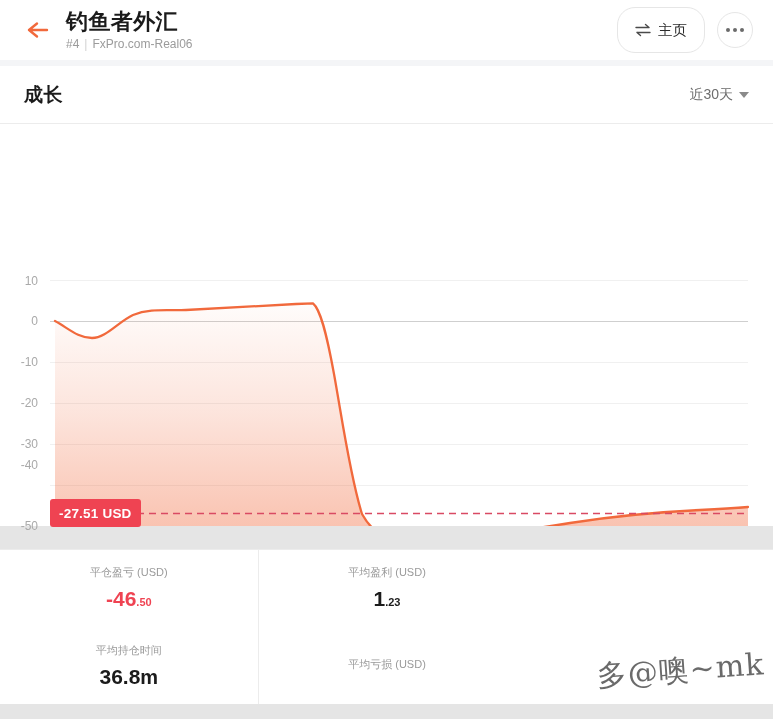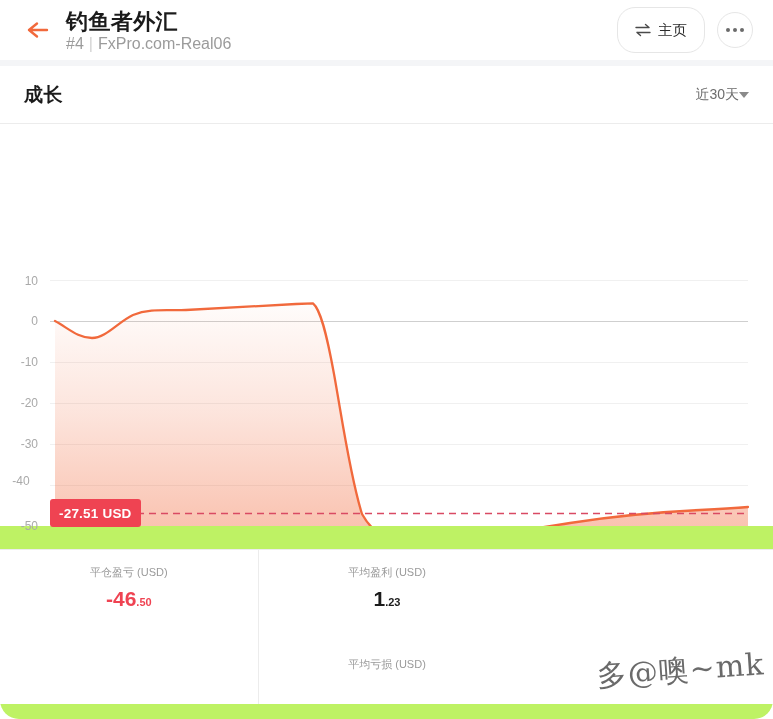--- a/index.html
+++ b/index.html
@@ -2,21 +2,21 @@
 <html><head>
 <meta charset="utf-8">
 <style>
   * { box-sizing: border-box; margin: 0; padding: 0; }
   html, body {
     width: 773px; height: 719px;
     background: #ffffff;
     font-family: "Liberation Sans", "DejaVu Sans", sans-serif;
     overflow: hidden;
   }
-  .app { position: relative; width: 773px; height: 719px; background: #bef264; border-radius: 19px; }
+  .app { position: relative; width: 773px; height: 719px; background: #e5e5e5; }
 
   
   .header {
     position: relative;
     height: 60px;
     display: flex; align-items: center;
     padding: 0 20px 0 18px;
     background: #fff;
   }
   .back-btn {
@@ -26,21 +26,21 @@
     cursor: pointer;
   }
   .back-btn svg { display: block; }
   .title-block { margin-left: 8px; flex: 1 1 auto; min-width: 0; }
   .title-main {
     font-size: 22px; font-weight: bold; color: #1b1b1b;
     line-height: 26px; letter-spacing: .4px;
   }
   .title-sub {
     margin-top: 1px;
-    font-size: 16px; color: #9b9b9b; line-height: 16px;
+    font-size: 12px; color: #9b9b9b; line-height: 16px;
     white-space: nowrap;
   }
   .title-sub .sep { margin: 0 5px; color: #d2d2d2; }
   .header-actions { display: flex; align-items: center; gap: 12px; flex: 0 0 auto; }
   .pill-btn {
     height: 46px; min-width: 88px;
     padding: 0 16px;
     display: flex; align-items: center; justify-content: center; gap: 7px;
     border: 1px solid #e6e6e6; border-radius: 18px;
     background: #fff; cursor: pointer;
@@ -63,21 +63,21 @@
   
   .section-head {
     height: 58px;
     display: flex; align-items: center; justify-content: space-between;
     padding: 0 24px;
     border-bottom: 1px solid #ececec;
     background: #fff;
   }
   .section-title { font-size: 19px; font-weight: bold; color: #1b1b1b; letter-spacing: .5px; }
   .range-select {
-    display: flex; align-items: center; 
+    display: flex; align-items: center; gap: 6px;
     font-size: 14px; color: #6d6d6d; cursor: pointer;
   }
   .caret {
     width: 0; height: 0;
     border-left: 5px solid transparent; border-right: 5px solid transparent;
     border-top: 6px solid #8a8a8a;
   }
 
   
   .chart-area {
@@ -257,21 +257,21 @@
 
       <line x1="137" y1="389.5" x2="748" y2="389.5" stroke="#d94a63" stroke-width="1.3" stroke-dasharray="7 5"></line>
     </svg>
 
     <div class="y-labels" style="left:4px; top:0; width:34px; height:402px;">
       <div class="ylab" style="top:157px;">10</div>
       <div class="ylab" style="top:197px;">0</div>
       <div class="ylab" style="top:238px;">-10</div>
       <div class="ylab" style="top:279px;">-20</div>
       <div class="ylab" style="top:320px;">-30</div>
-      <div class="ylab" style="top:357px;text-align:center;">-40</div>
+      <div class="ylab" style="top:341px;">-40</div>
       <div class="ylab" style="top:402px;">-50</div>
       <div class="ylab" style="top:443px;">-60</div>
     </div>
 
     <div class="x-labels" style="left:0; top:454px; width:773px; height:20px;">
       <div class="xlab" style="left:129px;">30 Sep</div>
       <div class="xlab" style="left:201px;">04 Oct</div>
       <div class="xlab" style="left:274px;">08 Oct</div>
       <div class="xlab" style="left:347px;">10 Oct</div>
       <div class="xlab" style="left:419px;">14 Oct</div>
@@ -289,20 +289,24 @@
     </div>
   </div>
 
   <div class="stats">
 
     <div class="stat-col">
       <div class="stat-cell">
         <div class="stat-label">平仓盈亏 (USD)</div>
         <div class="stat-value neg"><span>-46</span><span class="dec">.50</span></div>
       </div>
+      <div class="stat-cell">
+        <div class="stat-label">平均持仓时间</div>
+        <div class="stat-value"><span>36.8</span><span class="unit">m</span></div>
+      </div>
     </div>
 
 
     <div class="stat-col">
       <div class="stat-cell">
         <div class="stat-label">平均盈利 (USD)</div>
         <div class="stat-value"><span>1</span><span class="dec">.23</span></div>
       </div>
       <div class="stat-cell">
         <div class="stat-label">平均亏损 (USD)</div>

